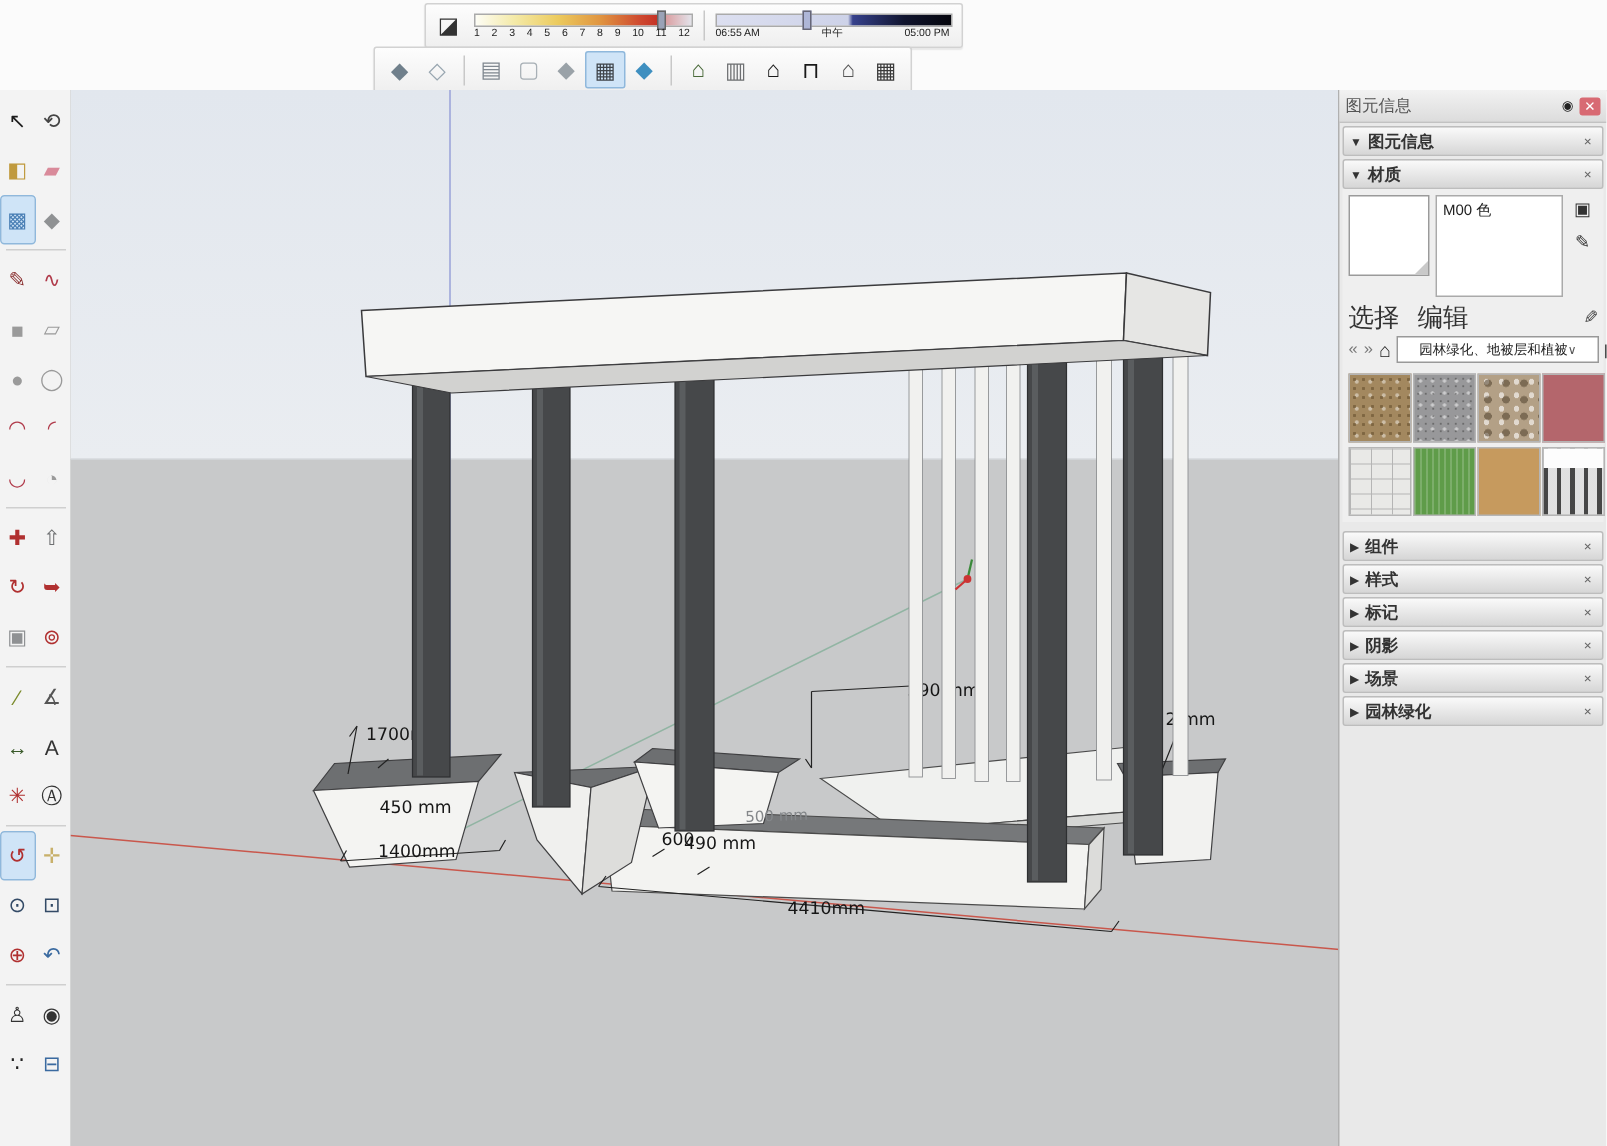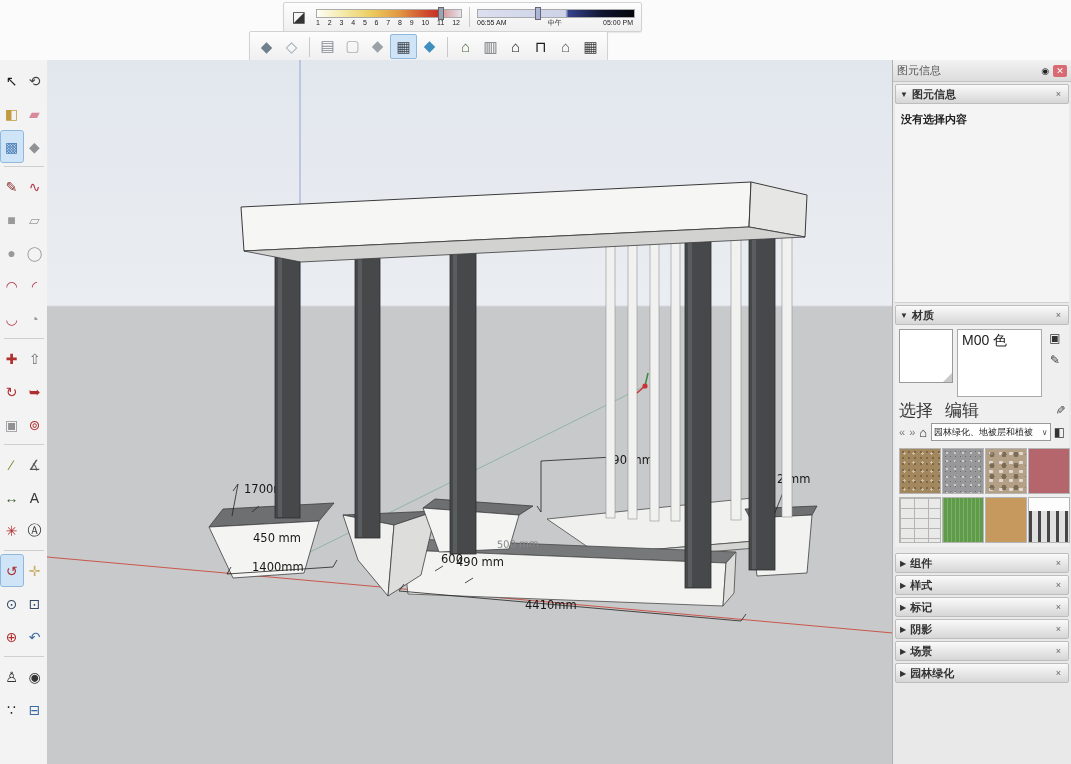--- a/index.html
+++ b/index.html
@@ -56,30 +56,30 @@
   .sec-head .caret{font-size:8px;margin-right:4px;color:#333;}
   .sec-head .lbl{flex:1;font-weight:bold;color:#333;font-size:11px;}
   .sec-x{font-size:9px;color:#666;width:11px;text-align:center;}
   #entity-body{height:182px;margin:0 2px;background:#f4f4f4;border-bottom:1px solid #d0d0d0;padding:8px 6px;}
   #entity-empty{font-weight:bold;color:#222;}
   #materials-body{margin:0 2px;background:#efefef;padding:4px;}
   #mat-row1{display:flex;}
   #mat-preview{width:52px;height:52px;background:#fff;border:1px solid #9a9a9a;position:relative;}
   #mat-preview .fold{position:absolute;right:0;bottom:0;width:0;height:0;border-left:9px solid transparent;border-bottom:9px solid #c9c9c9;}
   #mat-namebox{flex:1;margin-left:4px;background:#fff;border:1px solid #aaa;height:66px;position:relative;}
-  #mat-name-input{position:absolute;left:2px;top:2px;width:92%;border:none;outline:none;font-size:14px;background:#fff;color:#222;}
+  #mat-name-input{position:absolute;left:2px;top:2px;width:92%;border:none;outline:none;font-size:10px;background:#fff;color:#222;}
   #mat-icons{width:20px;display:flex;flex-direction:column;align-items:center;margin-left:3px;}
   .mini-icon{width:18px;height:18px;display:flex;align-items:center;justify-content:center;font-size:12px;color:#333;margin-bottom:4px;}
   #mat-tabs{display:flex;align-items:center;margin-top:5px;height:16px;}
   .mat-tab{margin-right:12px;color:#333;font-size:17px;}
   #dropper{margin-left:auto;font-size:12px;transform:rotate(90deg);color:#444;}
   #mat-nav{display:flex;align-items:center;margin-top:4px;height:20px;}
   .nav-ico{font-size:11px;color:#777;margin-right:4px;}
   #home-ico{font-size:13px;color:#222;margin-right:4px;}
-  #collection-dd{flex:1;display:flex;align-items:center;background:#fff;border:1px solid #999;height:16px;padding:0 2px;}
+  #collection-dd{flex:1;display:flex;align-items:center;background:#fff;border:1px solid #999;height:16px;padding:0 14px;}
   #collection-dd .dd-text{flex:1;font-size:9px;white-space:nowrap;overflow:hidden;color:#222;}
   #collection-dd .dd-arrow{font-size:8px;color:#555;}
   #paint-detail{font-size:12px;color:#333;margin-left:3px;}
   #swatches{display:grid;grid-template-columns:repeat(4,40px);grid-gap:3px;margin-top:6px;}
   .sw{width:40px;height:44px;border:1px solid #b5b5b5;}
   .sw-p0{background-image:radial-gradient(circle,rgba(60,40,10,.35) 22%,transparent 24%),radial-gradient(circle,rgba(255,255,255,.45) 20%,transparent 22%);background-size:6px 6px,9px 9px;}
   .sw-p1{background-image:radial-gradient(circle,rgba(40,40,40,.4) 22%,transparent 24%),radial-gradient(circle,rgba(255,255,255,.5) 18%,transparent 20%);background-size:5px 5px,8px 8px;}
   .sw-p2{background-image:radial-gradient(circle,rgba(70,55,35,.5) 30%,transparent 33%),radial-gradient(circle,rgba(255,255,255,.6) 26%,transparent 30%);background-size:12px 11px,10px 9px;}
   .sw-p4{background-image:linear-gradient(#b5b5b5 1px,transparent 1px),linear-gradient(90deg,#b5b5b5 1px,transparent 1px);background-size:14px 10px,14px 10px;}
   .sw-p5{background-image:repeating-linear-gradient(90deg,rgba(255,255,255,.18) 0 1px,transparent 1px 4px);}
@@ -412,23 +412,20 @@
       <span id="panel-title">图元信息</span>
       <span class="pin">◉</span>
       <span class="panel-close">✕</span>
     </div>
 
     <div class="sec-head">
       <span class="caret">▼</span>
       <span class="lbl">图元信息</span>
       <span class="sec-x">×</span>
     </div>
-    <div id="entity-body">
-      <span id="entity-empty">没有选择内容</span>
-    </div>
 
     <div class="sec-head">
       <span class="caret">▼</span>
       <span class="lbl">材质</span>
       <span class="sec-x">×</span>
     </div>
     <div id="materials-body">
       <div id="mat-row1">
         <div id="mat-preview">
             <div class="fold"></div>

